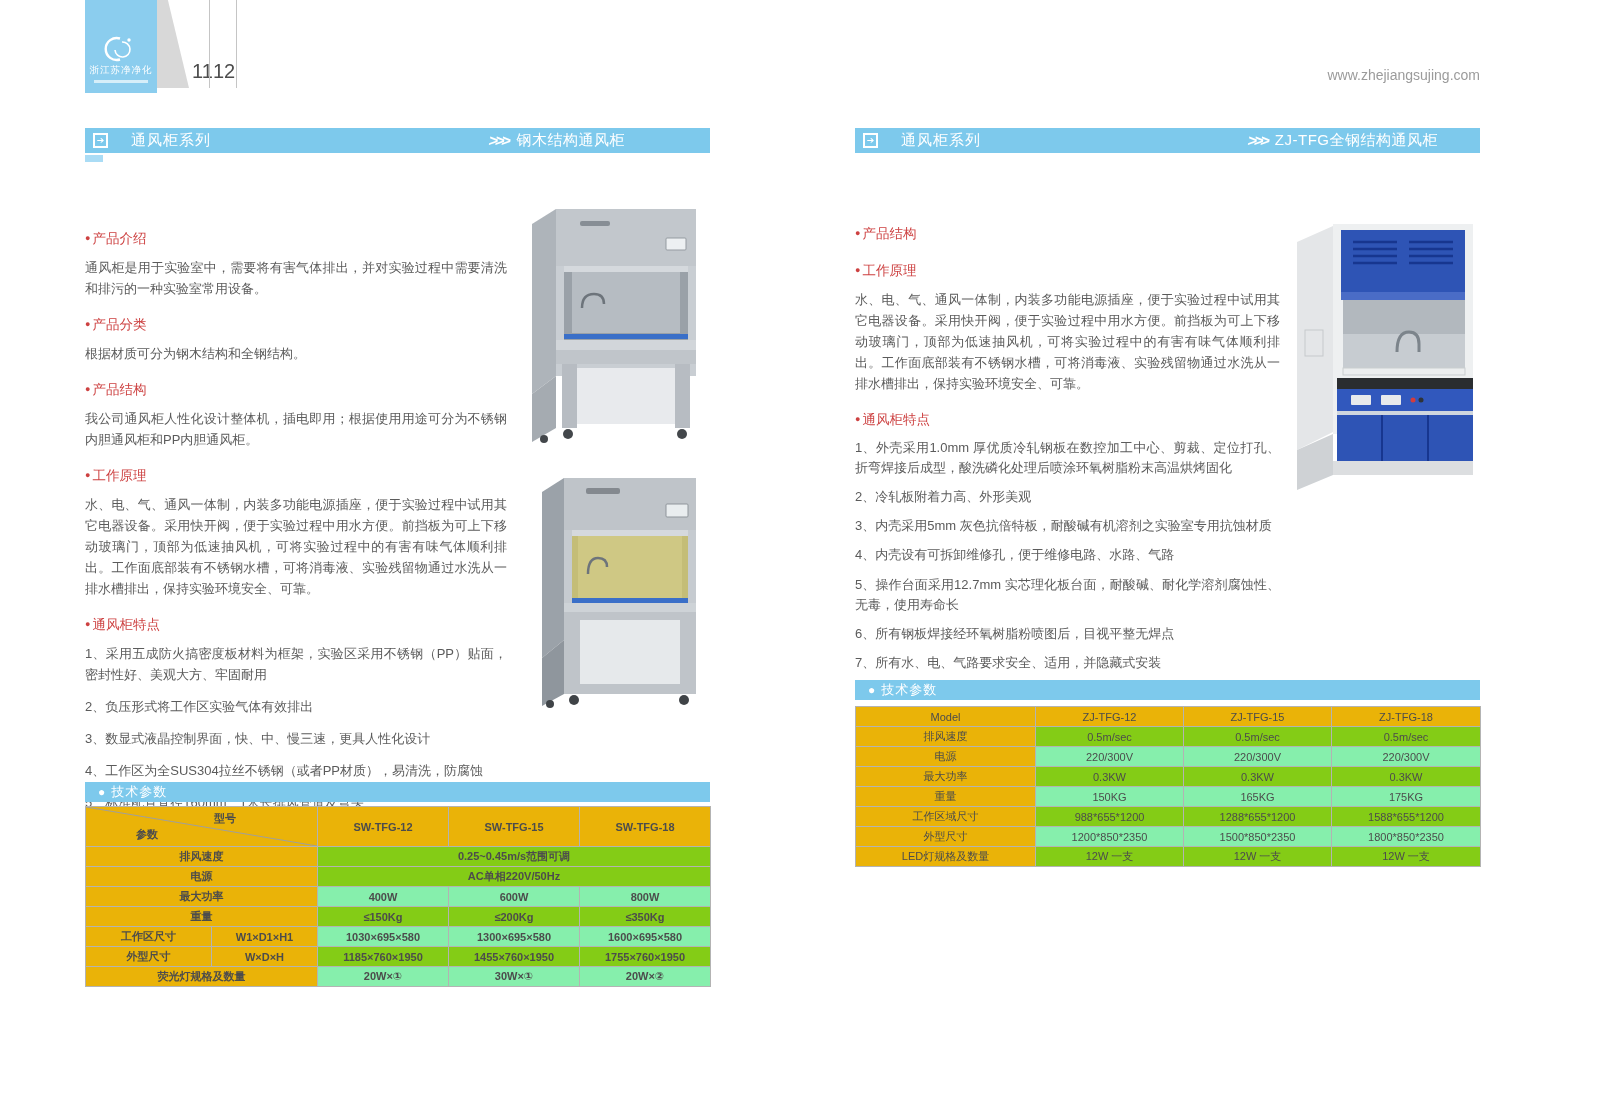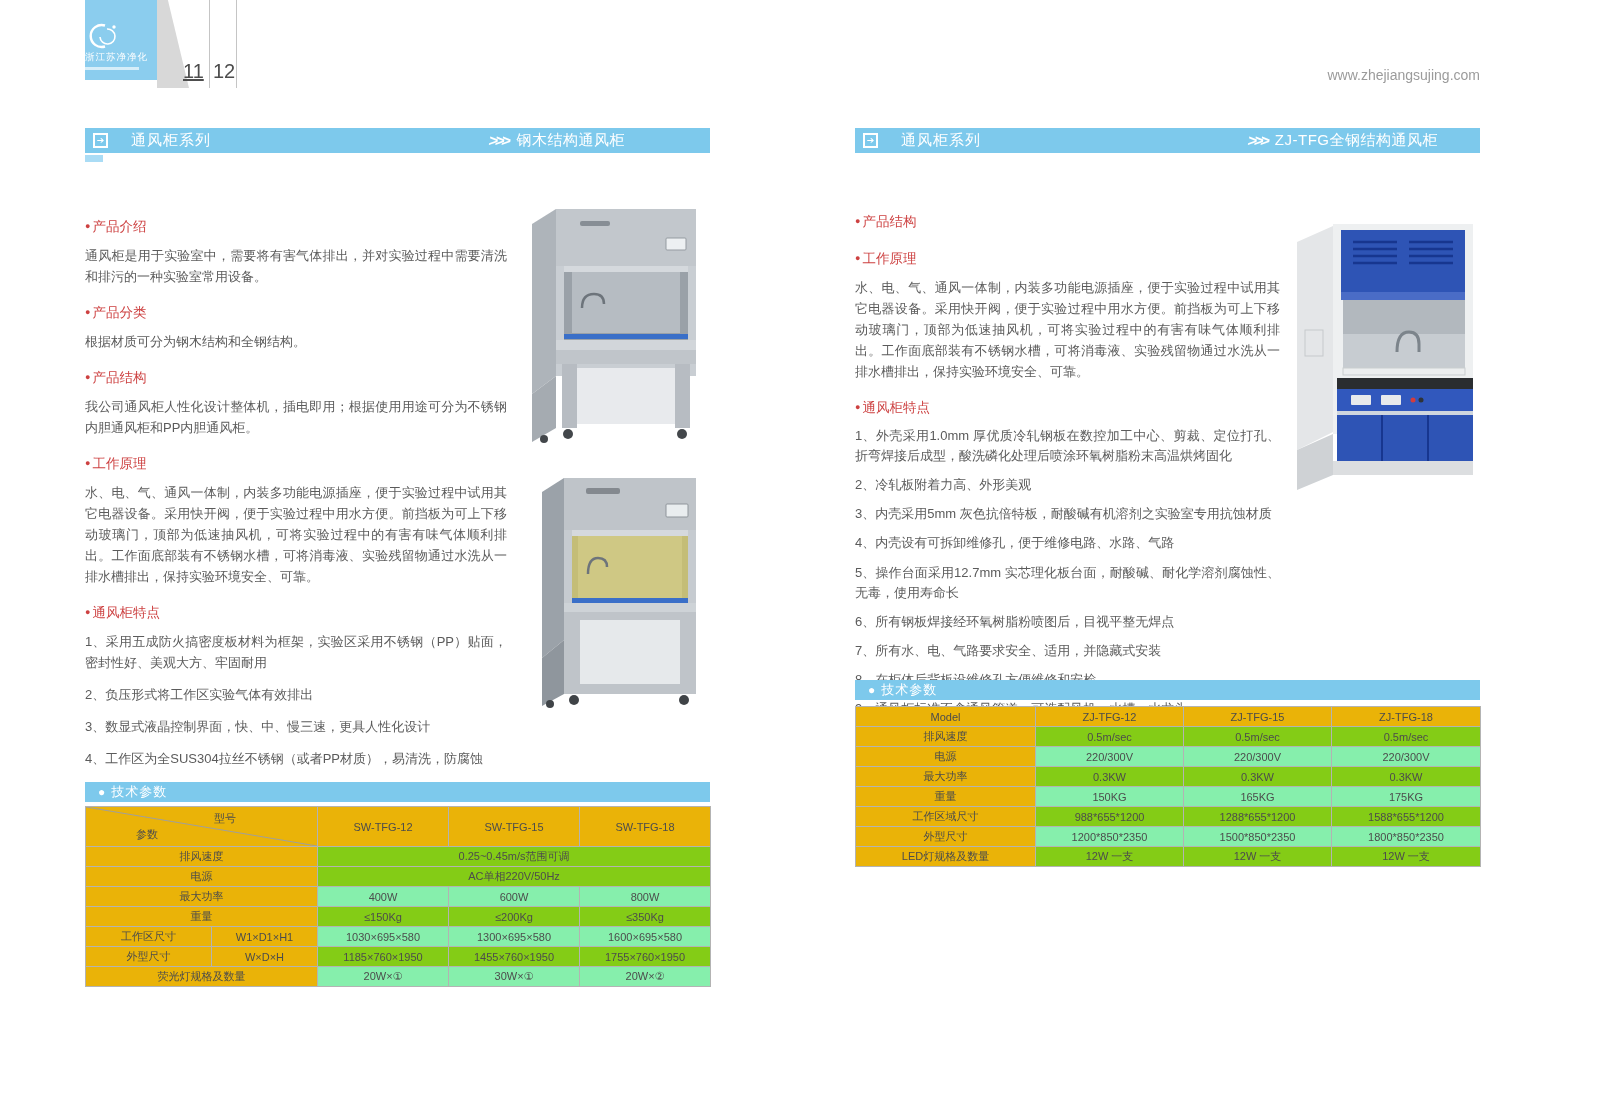--- a/index.html
+++ b/index.html
@@ -1,29 +1,29 @@
 <!DOCTYPE html>
 <html><head>
 <meta charset="utf-8">
 <style>
   * { margin:0; padding:0; box-sizing:border-box; }
   html,body { background:#ffffff; }
   body { font-family:"Liberation Sans","DejaVu Sans",sans-serif; }
   .page { position:relative; width:1600px; height:1093px; background:#ffffff; overflow:hidden; }
 
   
-  .logo-box { position:absolute; left:85px; top:0; width:72px; height:80px; background:#8bcdee;
-              display:flex; flex-direction:column; justify-content:flex-end; padding-bottom:10px; }
+  .logo-box { position:absolute; left:85px; top:0; width:72px; height:93px; background:#8bcdee;
+              display:flex; flex-direction:column; align-items:center; justify-content:flex-end; padding-bottom:10px; }
   .logo-svg { width:42px; height:28px; }
   .logo-brand { color:#fff; font-size:9.5px; letter-spacing:1px; white-space:nowrap; margin-top:1px; }
   .logo-sub { width:54px; height:3px; background:rgba(255,255,255,.65); margin-top:3px; }
   .header-tri { position:absolute; left:157px; top:0; width:32px; height:88px; background:#d8d8d8;
                 clip-path:polygon(0 0, 34% 0, 100% 100%, 0 100%); }
   .page-num { position:absolute; top:60px; font-size:20px; color:#4d4d4d; }
-  .pn-left { left:183px;text-decoration:underline; } .pn-right { left:213px; }
+  .pn-left { left:192px; } .pn-right { left:213px; }
   .vline { position:absolute; top:0; width:1px; height:88px; background:#c5c5c5; }
   .vl1 { left:209px; } .vl2 { left:236px; }
   .website { position:absolute; right:120px; top:67px; font-size:14px; color:#9b9b9b; }
 
   
   .banner { position:absolute; width:625px; height:25px; background:#7dc9ec; color:#fff;
             display:flex; align-items:center; }
   .banner.lft { left:85px; top:128px; } .banner.rgt { left:855px; top:128px; }
   .b-icon { width:15px; height:15px; border:2px solid #fff; margin-left:8px; display:flex;
             align-items:center; justify-content:center; font-size:9px; line-height:1; color:#fff; }
@@ -32,21 +32,21 @@
   .banner.lft .b-right { margin-right:85px; } .banner.rgt .b-right { margin-right:42px; }
   .b-arrows { font-weight:bold; font-size:16px; letter-spacing:-3px; transform:skewX(-10deg); margin-right:8px; }
   .b-product { font-size:15px; letter-spacing:.5px; }
   .banner-tab { position:absolute; left:85px; top:155px; width:18px; height:7px; background:#aadcf5; }
 
   
   .text-col { position:absolute; color:#5b5b5b; font-size:13px; line-height:1.62; text-align:justify; }
   .tc-left { left:85px; top:212px; width:422px; }
   .tc-right { left:855px; top:207px; width:425px; }
   .sec-h { color:#cd4141; font-size:13.5px; font-weight:normal; margin:15px 0 7px; }
-  .sec-h:first-child { margin-top:4px; }
+  .sec-h:first-child { margin-top:16px; }
   .sec-h .dot { font-size:9px; margin-right:2px; vertical-align:2px; }
   .sec-b { margin:0; }
   .feat { margin:0 0 11px; }
   .tc-right .feat { margin:0 0 9px; line-height:1.55; }
 
   
   .product { position:absolute; }
   .img1 { left:522px; top:196px; width:188px; height:248px; }
   .img2 { left:534px; top:462px; width:172px; height:248px; }
   .img3 { left:1285px; top:210px; width:200px; height:283px; }
@@ -54,21 +54,21 @@
 
   
   .tech-banner { position:absolute; width:625px; height:20px; background:#7dc9ec; color:#fff;
                  font-size:13px; display:flex; align-items:center; padding-left:13px; letter-spacing:1px; }
   .tb-left { left:85px; top:782px; } .tb-right { left:855px; top:680px; }
   .tb-dot { font-size:12px; margin-right:5px; }
 
   
   table.spec { position:absolute; width:625px; border-collapse:collapse; table-layout:fixed;
                font-size:11px; color:#4c4c4c; text-align:center; }
-  .spec-left { left:85px; top:806px; } .spec-right { left:855px; top:706px; }
+  .spec-left { left:85px; top:806px;font-weight:bold; } .spec-right { left:855px; top:706px; }
   table.spec td { border:1px solid #b3b3b3; height:20px; padding:0 2px; }
   td.lbl { background:#eab308; }
   td.w { background:#84cc16; } td.g { background:#86efac; }
   tr.hdr td { height:40px; }
   td.diag { position:relative; padding:0; }
   .diag-svg { position:absolute; left:0; top:0; width:100%; height:100%; }
   .dt { position:absolute; left:128px; top:4px; }
   .db { position:absolute; left:50px; bottom:4px; }
 </style>
 </head>

